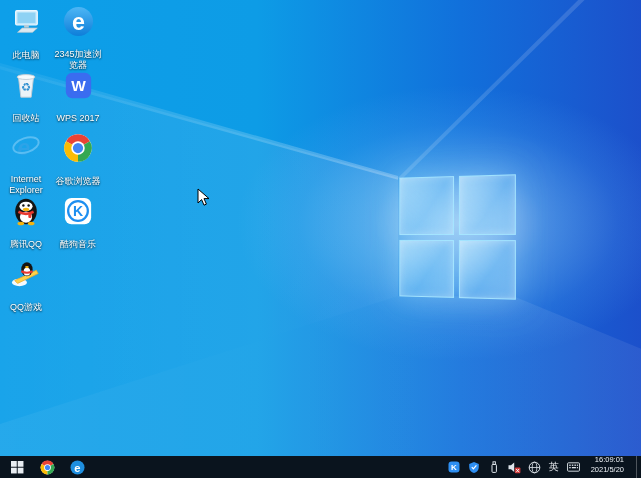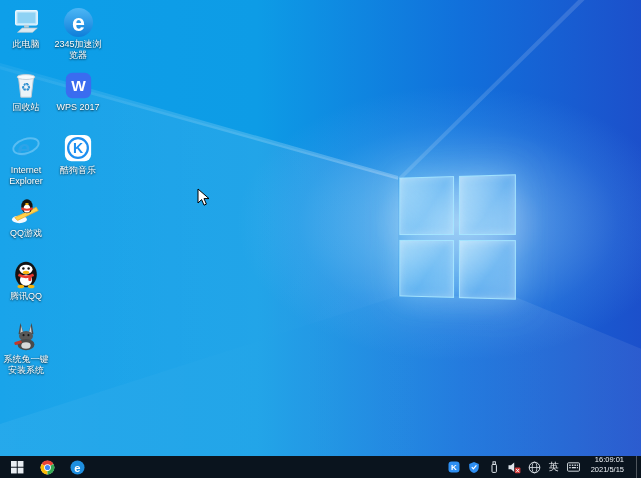--- a/index.html
+++ b/index.html
@@ -32,21 +32,21 @@
     border:1.5px solid rgba(165,230,255,.92);
     box-shadow:inset 0 0 9px rgba(255,255,255,.28);}
 
   
   .icon-col{position:absolute;top:3px;display:flex;flex-direction:column;}
   .col1{left:0;width:52px;}
   .col2{left:52px;width:52px;}
   .dcell{height:63px;display:flex;flex-direction:column;align-items:center;
          padding-top:3px;box-sizing:border-box;cursor:default;}
   .dicon{width:32px;height:32px;display:flex;align-items:center;justify-content:center;}
-  .dlabel{margin-top:1px;font-size:9px;color:#fff;text-align:center;line-height:1.18;
+  .dlabel{margin-top:12px;font-size:9px;color:#fff;text-align:center;line-height:1.18;
           max-width:56px;text-shadow:0 1px 2px rgba(0,0,0,.65),0 0 2px rgba(0,0,0,.35);}
 
   
   .cursor{position:absolute;left:197px;top:188px;width:13px;height:19px;}
 
   
   .taskbar{position:absolute;left:0;right:0;bottom:0;height:22px;background:#0a141e;
            display:flex;align-items:center;color:#e9eef3;}
   .tb-left{display:flex;align-items:center;gap:13px;padding-left:9px;}
   .tb-btn{width:17px;height:17px;display:flex;align-items:center;justify-content:center;cursor:pointer;}
@@ -108,66 +108,49 @@
             <text x="7" y="24" font-size="24" font-weight="bold" font-style="italic" fill="#2da3e8">e</text>
             <ellipse cx="16" cy="14" rx="14" ry="7.5" fill="none" stroke="#59bdf2" stroke-width="2" transform="rotate(-18 16 14)"></ellipse>
           </svg>
         </div>
         <div class="dlabel">Internet Explorer</div>
       </div>
 
       <div class="dcell">
         <div class="dicon">
           <svg width="30" height="30" viewBox="0 0 32 32">
-            <ellipse cx="9" cy="25" rx="8" ry="4" fill="#ffffff" opacity="0.95"></ellipse>
-            <path d="M4 23 L27 12 L29 15.5 L7 26 Z" fill="#ffd24a" stroke="#e8a92c" stroke-width="0.8"></path>
-            <ellipse cx="17" cy="11" rx="6" ry="7.5" fill="#141414"></ellipse>
-            <ellipse cx="17" cy="13.5" rx="3.6" ry="4.2" fill="#ffffff"></ellipse>
-            <ellipse cx="17" cy="8.6" rx="2" ry="1.2" fill="#f6b40e"></ellipse>
-            <path d="M11.5 12 q5.5 3 11 0 l1 2 q-6.5 3.5 -13 0 z" fill="#e8392f"></path>
-          </svg>
-        </div>
-        <div class="dlabel">QQ游戏</div>
-      </div>
-
-      <div class="dcell">
-        <div class="dicon">
-          <svg width="30" height="30" viewBox="0 0 32 32">
             <ellipse cx="16" cy="16.5" rx="11.5" ry="13.5" fill="#141414"></ellipse>
             <ellipse cx="16" cy="11" rx="7" ry="5" fill="#ffffff"></ellipse>
             <circle cx="13.2" cy="10.2" r="1.3" fill="#141414"></circle>
             <circle cx="18.8" cy="10.2" r="1.3" fill="#141414"></circle>
             <ellipse cx="16" cy="14.3" rx="3.4" ry="1.8" fill="#f6b40e"></ellipse>
             <ellipse cx="16" cy="22.5" rx="6.5" ry="6" fill="#ffffff"></ellipse>
             <path d="M8.5 15.5 q7.5 4 15 0 l1.2 2.6 q-8.7 4.6 -17.4 0 z" fill="#e8392f"></path>
             <rect x="18.5" y="17.5" width="3.2" height="6" rx="1.2" fill="#e8392f"></rect>
             <ellipse cx="10.5" cy="29.3" rx="3.6" ry="1.9" fill="#f6b40e"></ellipse>
             <ellipse cx="21.5" cy="29.3" rx="3.6" ry="1.9" fill="#f6b40e"></ellipse>
           </svg>
         </div>
         <div class="dlabel">腾讯QQ</div>
       </div>
 
       <div class="dcell">
         <div class="dicon">
           <svg width="30" height="30" viewBox="0 0 32 32">
-            <path d="M10 1 L13.5 12 L8 13 Z" fill="#4a4a4a"></path>
-            <path d="M22 1 L18.5 12 L24 13 Z" fill="#4a4a4a"></path>
-            <path d="M10.8 4 L12.8 11 L10 11.6 Z" fill="#cfcfcf"></path>
-            <path d="M21.2 4 L19.2 11 L22 11.6 Z" fill="#cfcfcf"></path>
-            <ellipse cx="16" cy="15" rx="7.5" ry="5.5" fill="#585858"></ellipse>
-            <circle cx="13.4" cy="14" r="1.1" fill="#171717"></circle>
-            <circle cx="18.6" cy="14" r="1.1" fill="#171717"></circle>
-            <ellipse cx="16" cy="24" rx="9" ry="6" fill="#4a4a4a"></ellipse>
-            <ellipse cx="16" cy="25" rx="5" ry="3.5" fill="#d9d9d9"></ellipse>
-            <rect x="3.5" y="20.5" width="8" height="3.2" rx="1.2" fill="#c0392b" transform="rotate(-18 7.5 22)"></rect>
-          </svg>
-        </div>
-        <div class="dlabel">系统兔一键安装系统</div>
-      </div>
+            <ellipse cx="9" cy="25" rx="8" ry="4" fill="#ffffff" opacity="0.95"></ellipse>
+            <path d="M4 23 L27 12 L29 15.5 L7 26 Z" fill="#ffd24a" stroke="#e8a92c" stroke-width="0.8"></path>
+            <ellipse cx="17" cy="11" rx="6" ry="7.5" fill="#141414"></ellipse>
+            <ellipse cx="17" cy="13.5" rx="3.6" ry="4.2" fill="#ffffff"></ellipse>
+            <ellipse cx="17" cy="8.6" rx="2" ry="1.2" fill="#f6b40e"></ellipse>
+            <path d="M11.5 12 q5.5 3 11 0 l1 2 q-6.5 3.5 -13 0 z" fill="#e8392f"></path>
+          </svg>
+        </div>
+        <div class="dlabel">QQ游戏</div>
+      </div>
+
     </div>
 
     <div class="icon-col col2">
 
       <div class="dcell">
         <div class="dicon">
           <svg width="31" height="31" viewBox="0 0 32 32">
             <defs>
               <linearGradient id="g2345" x1="0" y1="0" x2="0" y2="1">
                 <stop offset="0" stop-color="#4db6f5"></stop>
@@ -185,20 +168,33 @@
         <div class="dicon">
           <svg width="29" height="29" viewBox="0 0 32 32">
             <rect x="2" y="2" width="28" height="28" rx="7" fill="#3a6cf0"></rect>
             <text x="16" y="22.5" font-size="17" font-weight="bold" text-anchor="middle" fill="#ffffff">W</text>
           </svg>
         </div>
         <div class="dlabel">WPS 2017</div>
       </div>
 
 
+      <div class="dcell">
+        <div class="dicon">
+          <svg width="30" height="30" viewBox="0 0 24 24">
+            <circle cx="12" cy="12" r="11" fill="#ffffff"></circle>
+            <path d="M12 12 L2.47 6.5 A11 11 0 0 1 21.53 6.5 Z" fill="#ea4335"></path>
+            <path d="M12 12 L2.47 6.5 A11 11 0 0 0 12 23 Z" fill="#fbbc05"></path>
+            <path d="M12 12 L12 23 A11 11 0 0 0 21.53 6.5 Z" fill="#34a853"></path>
+            <circle cx="12" cy="12" r="5.4" fill="#ffffff"></circle>
+            <circle cx="12" cy="12" r="4.1" fill="#4285f4"></circle>
+          </svg>
+        </div>
+        <div class="dlabel">谷歌浏览器</div>
+      </div>
 
       <div class="dcell">
         <div class="dicon">
           <svg width="30" height="30" viewBox="0 0 32 32">
             <rect x="2" y="2" width="28" height="28" rx="7" fill="#ffffff"></rect>
             <circle cx="16" cy="16" r="10.5" fill="#ffffff" stroke="#1d8ff0" stroke-width="2.4"></circle>
             <text x="16" y="21.5" font-size="15" font-weight="bold" text-anchor="middle" fill="#1d8ff0">K</text>
           </svg>
         </div>
         <div class="dlabel">酷狗音乐</div>
@@ -294,19 +290,19 @@
           <rect x="8" y="3.4" width="1.6" height="1.4" fill="#dfe6ec"></rect>
           <rect x="10.6" y="3.4" width="1.2" height="1.4" fill="#dfe6ec"></rect>
           <rect x="2.4" y="6" width="1.6" height="1.4" fill="#dfe6ec"></rect>
           <rect x="5.2" y="6" width="4.4" height="1.4" fill="#dfe6ec"></rect>
           <rect x="10.6" y="6" width="1.2" height="1.4" fill="#dfe6ec"></rect>
         </svg>
       </div>
 
       <div class="clock">
         <div>16:09:01</div>
-        <div>2021/5/15</div>
+        <div>2021/5/20</div>
       </div>
 
       <div class="show-desktop"></div>
     </div>
   </div>
 </div>
 
 </body></html>

